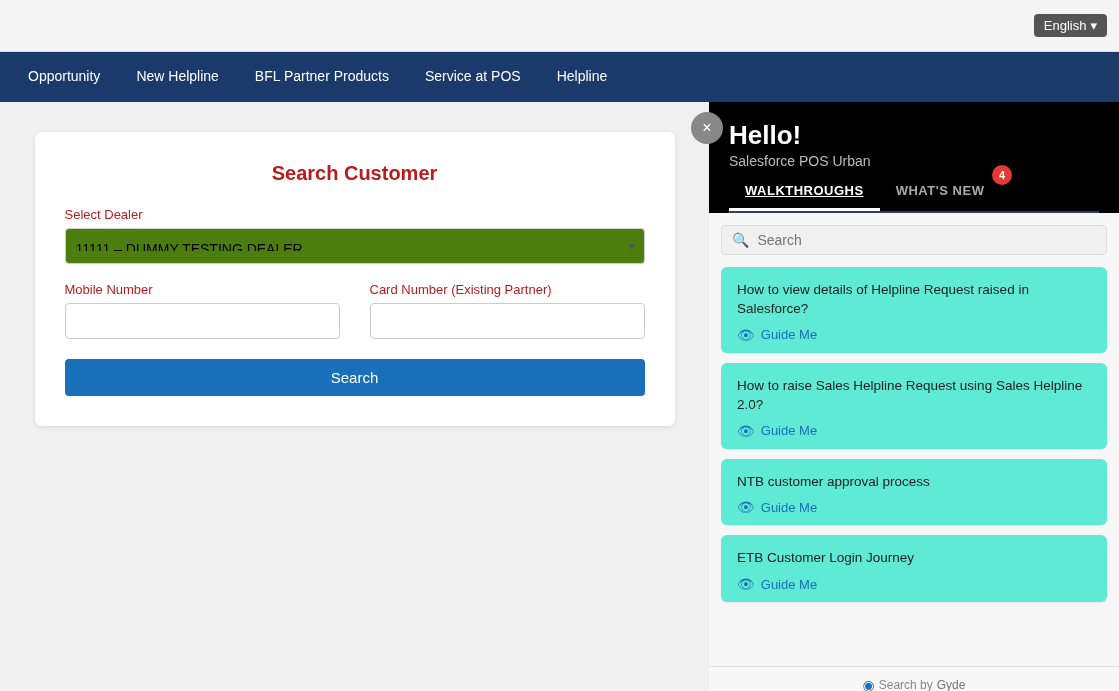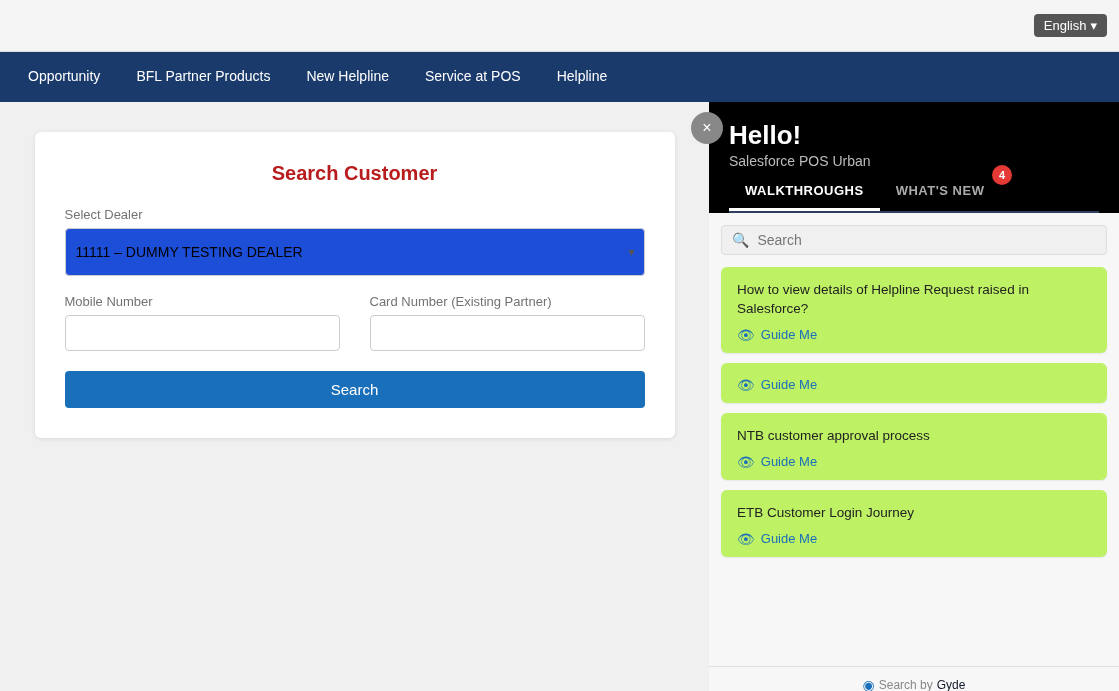--- a/index.html
+++ b/index.html
@@ -78,21 +78,21 @@
     }
     .search-card-title {
       text-align: center;
       font-size: 20px;
       font-weight: bold;
       color: #b91c1c;
       margin-bottom: 22px;
     }
     .form-label {
       font-size: 13px;
-      color: #737373;
+      color: #b91c1c;
       margin-bottom: 6px;
       display: block;
     }
     .form-row {
       display: flex;
       gap: 30px;
       margin-bottom: 16px;
     }
     .form-group {
       flex: 1;
@@ -111,22 +111,22 @@
       position: relative;
       margin-bottom: 18px;
     }
     .select-wrapper select {
       width: 100%;
       appearance: none;
       border: 1px solid #ccc;
       border-radius: 4px;
       padding: 12px 10px;
       font-size: 14px;
-      height: 48px;
-      background: #1d4ed8;
+      height: 36px;
+      background: #4d7c0f;
       cursor: pointer;
       outline: none;
     }
     .select-arrow {
       position: absolute;
       right: 10px;
       top: 50%;
       transform: translateY(-50%);
       pointer-events: none;
       color: #555;
@@ -202,20 +202,21 @@
       font-size: 13px;
       color: #aaa;
       cursor: pointer;
       letter-spacing: 0.5px;
       font-weight: 600;
       position: relative;
     }
     .sidebar-tab.active {
       color: #fff;
       border-bottom: 3px solid #fff;
+      text-decoration: underline;
     }
     .badge-red {
       background: #e53935;
       color: #fff;
       border-radius: 50%;
       font-size: 11px;
       width: 20px;
       height: 20px;
       display: flex;
       align-items: center;
@@ -253,21 +254,21 @@
       flex: 1;
       color: #555;
     }
     .search-icon-small {
       color: #888;
       font-size: 14px;
     }
 
     
     .walkthrough-card {
-      background: #bef264;
+      background: #5eead4;
       border-radius: 6px;
       padding: 14px 16px 10px 16px;
       margin-bottom: 10px;
       box-shadow: 0 1px 2px rgba(0,0,0,0.07);
     }
     .walkthrough-title {
       font-size: 13.5px;
       color: #222;
       font-weight: 500;
       margin-bottom: 8px;
@@ -294,42 +295,42 @@
       text-align: center;
       font-size: 12px;
       color: #888;
       border-top: 1px solid #e0e0e0;
       display: flex;
       align-items: center;
       justify-content: center;
       gap: 4px;
     }
     .gyde-link {
-      color: #0f172a;
+      color: #737373;
       cursor: pointer;
     }
     .powered-icon {
       font-size: 14px;
       color: #1a6fba;
     }
   </style>
 </head>
 <body>
 
 <div class="top-bar">
   <button class="lang-btn">
     <span>English</span>
     <span>▾</span>
   </button>
 </div>
 
 <nav class="nav-bar">
   <div class="nav-item">Opportunity</div>
+  <div class="nav-item">New Helpline</div>
   <div class="nav-item">BFL Partner Products</div>
-  <div class="nav-item">New Helpline</div>
   <div class="nav-item active">Service at POS</div>
   <div class="nav-item">Helpline</div>
 </nav>
 
 <div class="main-content">
 
   <div class="left-panel">
     <div class="search-card">
       <div class="search-card-title">Search Customer</div>
 
@@ -379,20 +380,21 @@
 
       <div class="walkthrough-card">
         <div class="walkthrough-title">How to view details of Helpline Request raised in Salesforce?</div>
         <a class="guide-link">
           <span class="eye-icon">👁</span>
           <span>Guide Me</span>
         </a>
       </div>
 
       <div class="walkthrough-card">
+        <div class="walkthrough-title">How to raise Sales Helpline Request using Sales Helpline 2.0?</div>
         <a class="guide-link">
           <span class="eye-icon">👁</span>
           <span>Guide Me</span>
         </a>
       </div>
 
       <div class="walkthrough-card">
         <div class="walkthrough-title">NTB customer approval process</div>
         <a class="guide-link">
           <span class="eye-icon">👁</span>

